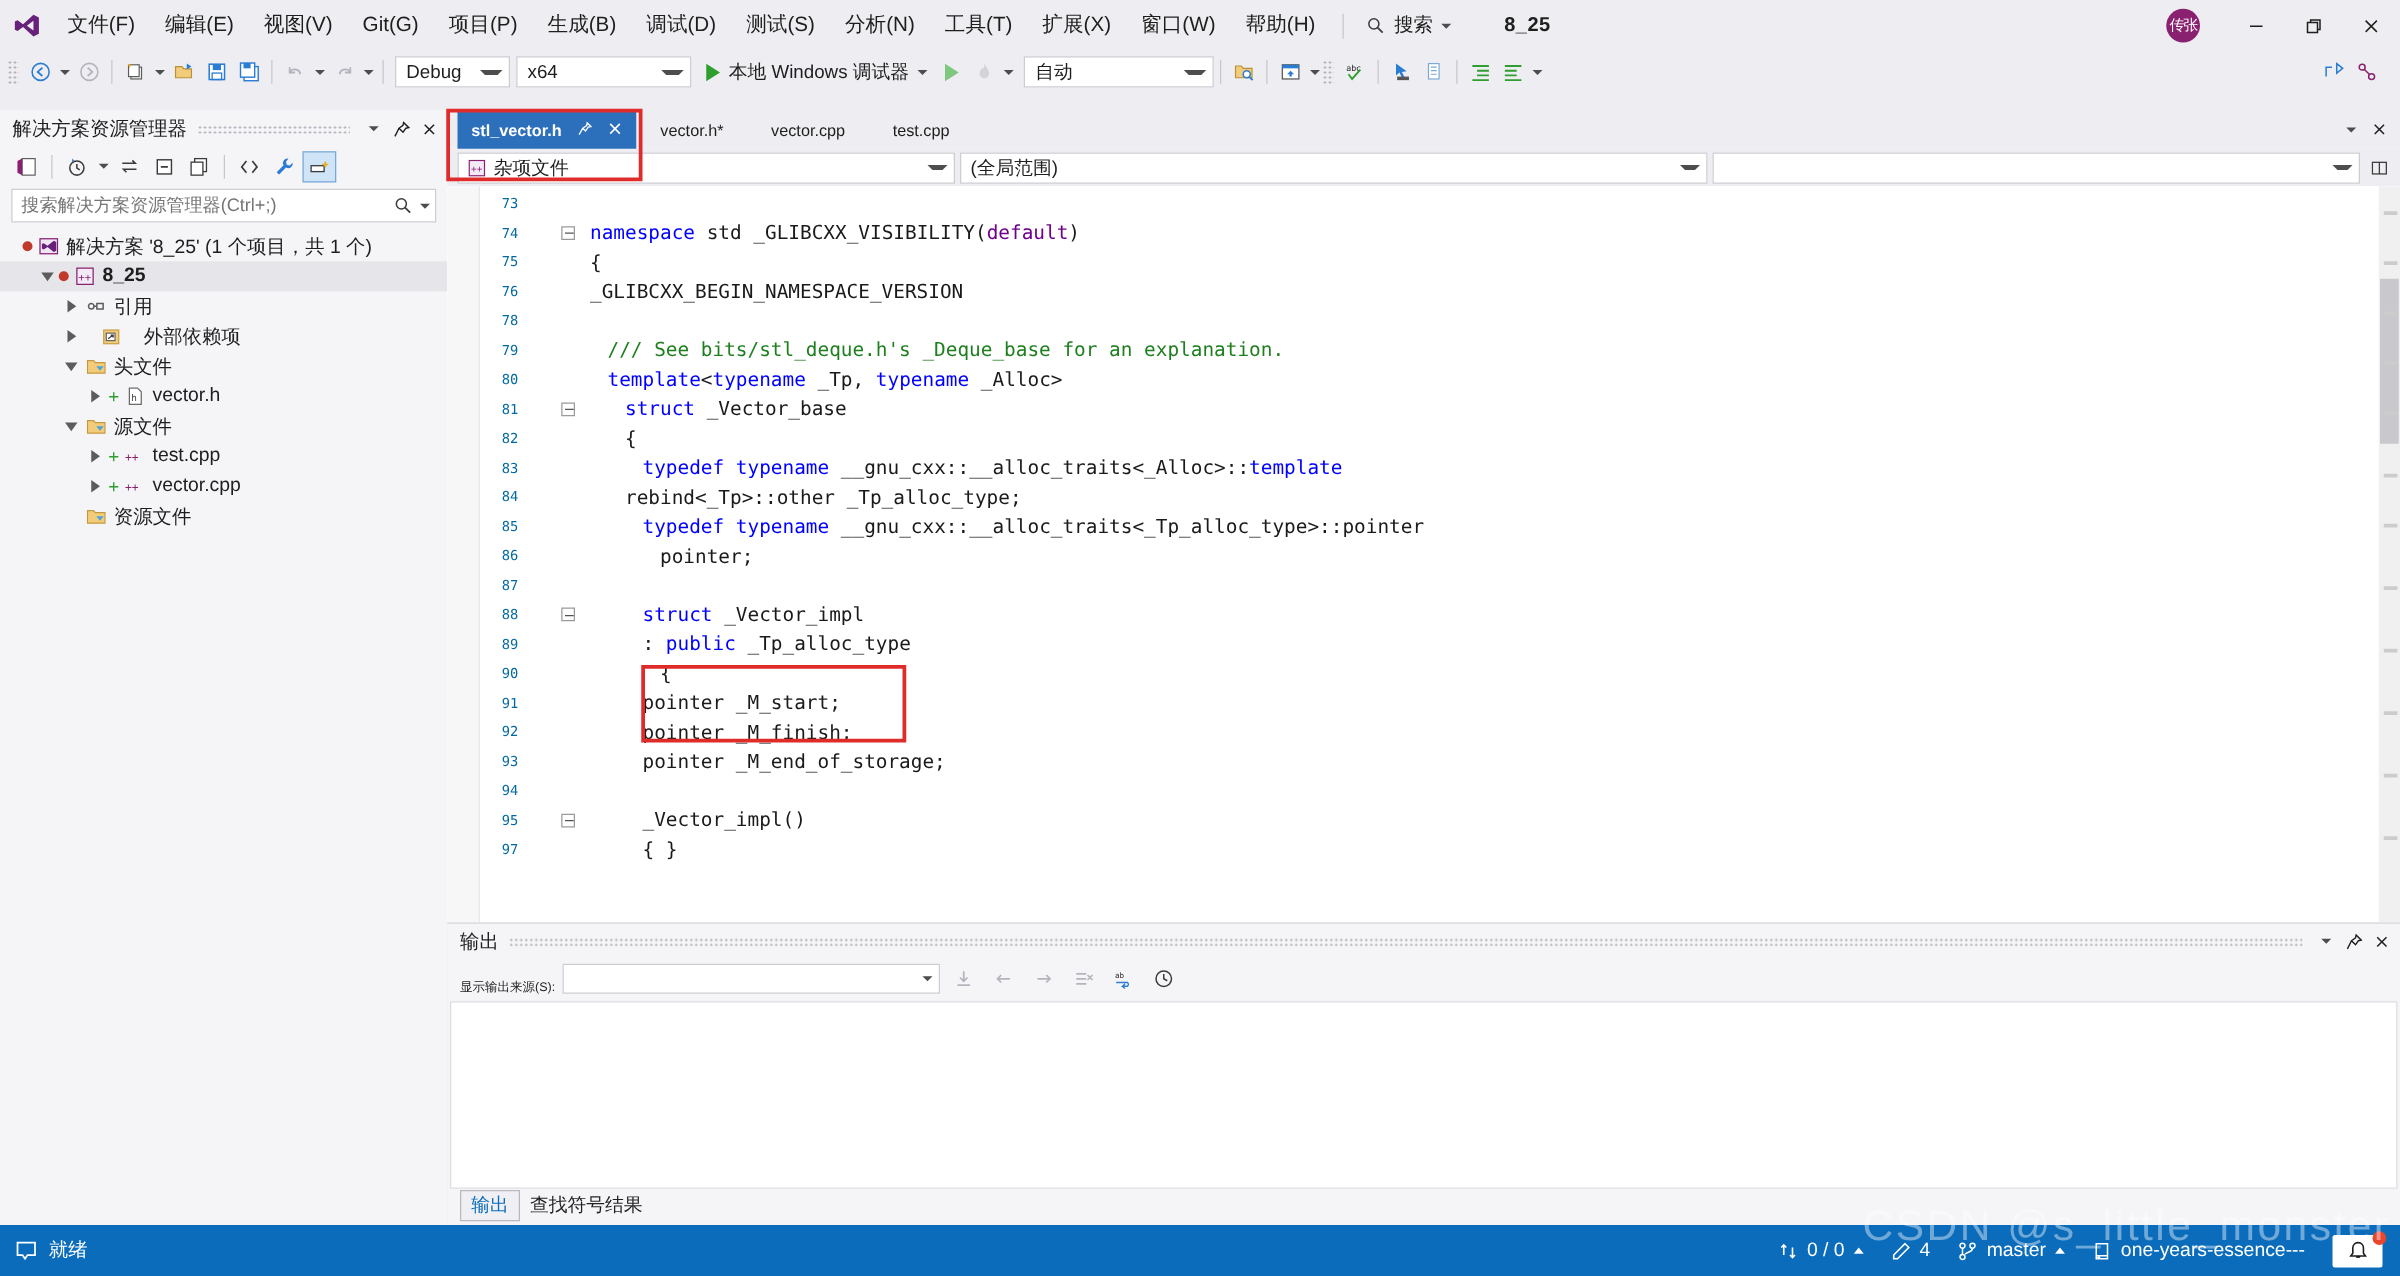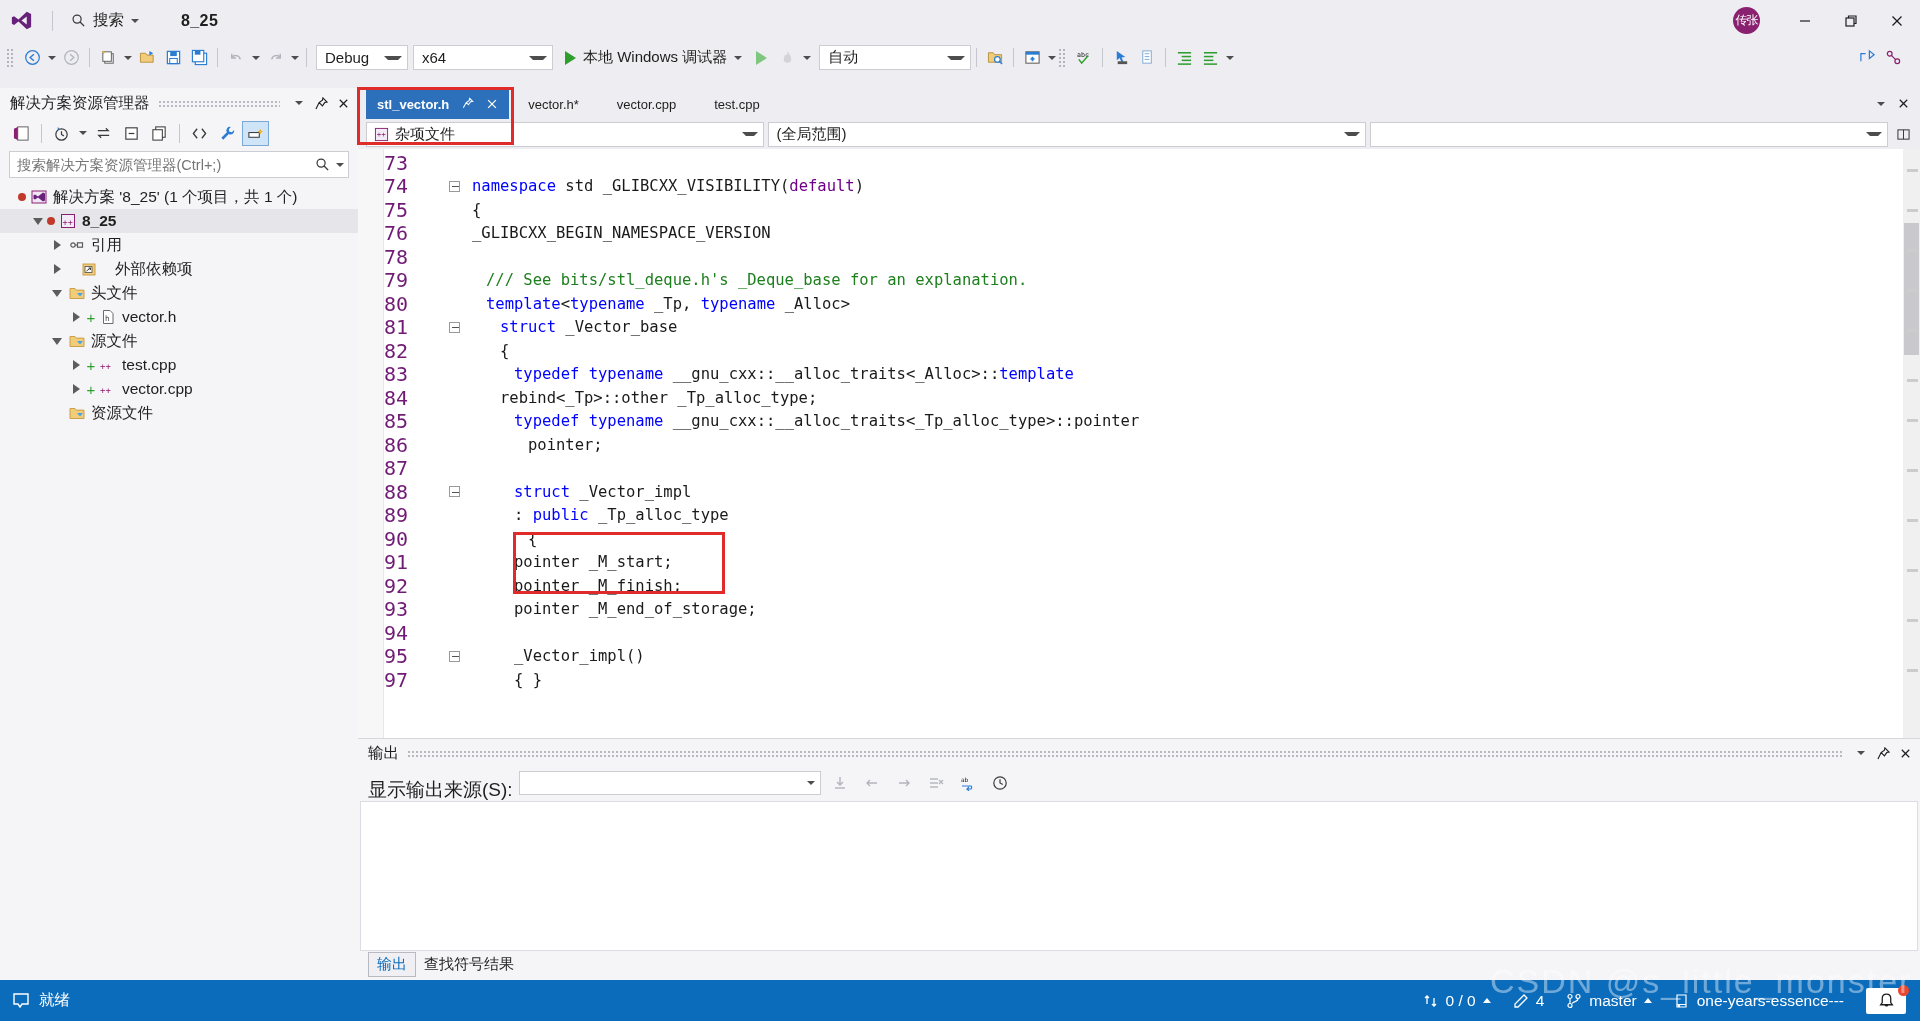--- a/index.html
+++ b/index.html
@@ -113,21 +113,21 @@
     height: 25px; background: #fff; border: 1px solid #ccccd3; display: flex; align-items: center;
     padding: 0 5px 0 7px; font-size: 15px; color: #1e1e1e; gap: 6px;
   }
   .nav-combo .arr { margin-left: auto; padding-left: 8px; }
   .nav-combo svg { width: 15px; height: 15px; }
 
   .code-area { position: relative; height: 589px; background: #fff; display: flex; overflow: hidden; }
   .gutter-margin { width: 26px; background: #f7f7f7; border-right: 1px solid #e8e8e8; flex: 0 0 26px; }
   .code-scroll { flex: 1; position: relative; overflow: hidden; }
   .code-line { height: 23.5px; display: flex; align-items: center; font-family: "DejaVu Sans Mono", monospace; font-size: 15.5px; white-space: pre; }
-  .lnum { width: 58px; text-align: left; padding-right: 10px; color: #701a75; font-size: 20px; flex: 0 0 58px; }
+  .lnum { width: 58px; text-align: center; padding-right: 10px; color: #0369a1; font-size: 11px; flex: 0 0 58px; }
   .fold { width: 24px; display: flex; align-items: center; justify-content: center; flex: 0 0 24px; }
   .fold-box { width: 11px; height: 11px; border: 1px solid #9a9a9a; background: #fff; position: relative; }
   .fold-box::after { content: ""; position: absolute; left: 2px; top: 4.5px; width: 7px; height: 1px; background: #555; }
   .ctext { color: #1a1a1a; }
   .k  { color: #0000ff; }  
   .m  { color: #6f008a; }  
   .cm { color: #1e7f1e; }  
   .code-vscroll { position: absolute; right: 0; top: 0; width: 17px; height: 589px; background: #f0f0f0; }
   .vs-thumb { position: absolute; left: 1px; top: 74px; width: 15px; height: 132px; background: #c9c9cd; }
   .vs-mark { position: absolute; right: 2px; width: 11px; height: 3px; background: #cccccc; }
@@ -141,21 +141,21 @@
   .zoom-combo .arr { margin-left: auto; }
   .ed-sep { width: 1px; height: 19px; background: #c6c6ce; margin: 0 10px; }
   .check-green { width: 15px; height: 15px; flex: 0 0 15px; }
   .ed-status-right { margin-left: auto; display: flex; align-items: center; gap: 24px; padding-right: 16px; }
 
   
   .output-panel { position: absolute; left: 358px; top: 738px; width: 1562px; height: 242px; background: #f5f5f8;
      border-top: 1px solid #d6d6dc; }
   .out-head { height: 28px; display: flex; align-items: center; padding: 0 4px 0 10px; }
   .out-tools { height: 32px; display: flex; align-items: center; padding-left: 10px; gap: 6px; }
-  .out-label { font-size: 19px; color: #1e1e1e; white-space: nowrap; margin-top: 14px; }
+  .out-label { font-size: 10px; color: #1e1e1e; white-space: nowrap; margin-top: 14px; }
   .out-combo { width: 302px; height: 24px; background: #fff; border: 1px solid #ccccd3; display: flex; align-items: center; padding-right: 5px; }
   .out-combo .arr { margin-left: auto; }
   .otb { width: 26px; height: 24px; display: flex; align-items: center; justify-content: center; }
   .otb svg { width: 16px; height: 16px; }
   .out-body { height: 150px; background: #fff; margin: 2px 2px 0 2px; border: 1px solid #dcdce2; }
   .out-tabs { height: 26px; display: flex; align-items: center; padding-left: 10px; gap: 0; }
   .out-tab { font-size: 15px; padding: 2px 8px; color: #1e1e1e; }
   .out-tab.active { color: #0a6cbb; border: 1px solid #b9b9c2; background: #f0f0f4; }
 
   
@@ -186,20 +186,35 @@
 <body>
 
 <div id="app">
 
   <div class="titlebar">
     <div class="vs-logo">
       <svg viewBox="0 0 24 24">
           <path d="M18 2 L23 4.5 L23 19.5 L18 22 L8.5 13.2 L3.5 17 L1 15.7 L1 8.3 L3.5 7 L8.5 10.8 Z M18 7.5 L12 12 L18 16.5 Z" fill="#68217a"></path>
         </svg>
     </div>
+    <div class="menu" id="menu-bar">
+        <div class="menu-item">文件(F)</div>
+        <div class="menu-item">编辑(E)</div>
+        <div class="menu-item">视图(V)</div>
+        <div class="menu-item">Git(G)</div>
+        <div class="menu-item">项目(P)</div>
+        <div class="menu-item">生成(B)</div>
+        <div class="menu-item">调试(D)</div>
+        <div class="menu-item">测试(S)</div>
+        <div class="menu-item">分析(N)</div>
+        <div class="menu-item">工具(T)</div>
+        <div class="menu-item">扩展(X)</div>
+        <div class="menu-item">窗口(W)</div>
+        <div class="menu-item">帮助(H)</div>
+      </div>
     <div class="title-sep"></div>
     <div class="searchbox">
       <svg class="mag" viewBox="0 0 16 16">
         <circle cx="6.5" cy="6.5" r="4.3" fill="none" stroke="#3b3b3b" stroke-width="1.3"></circle>
         <line x1="9.7" y1="9.7" x2="14" y2="14" stroke="#3b3b3b" stroke-width="1.5"></line>
       </svg>
       <span>搜索</span>
       <span class="caret-dn"></span>
     </div>
     <div class="sln-name">8_25</div>

